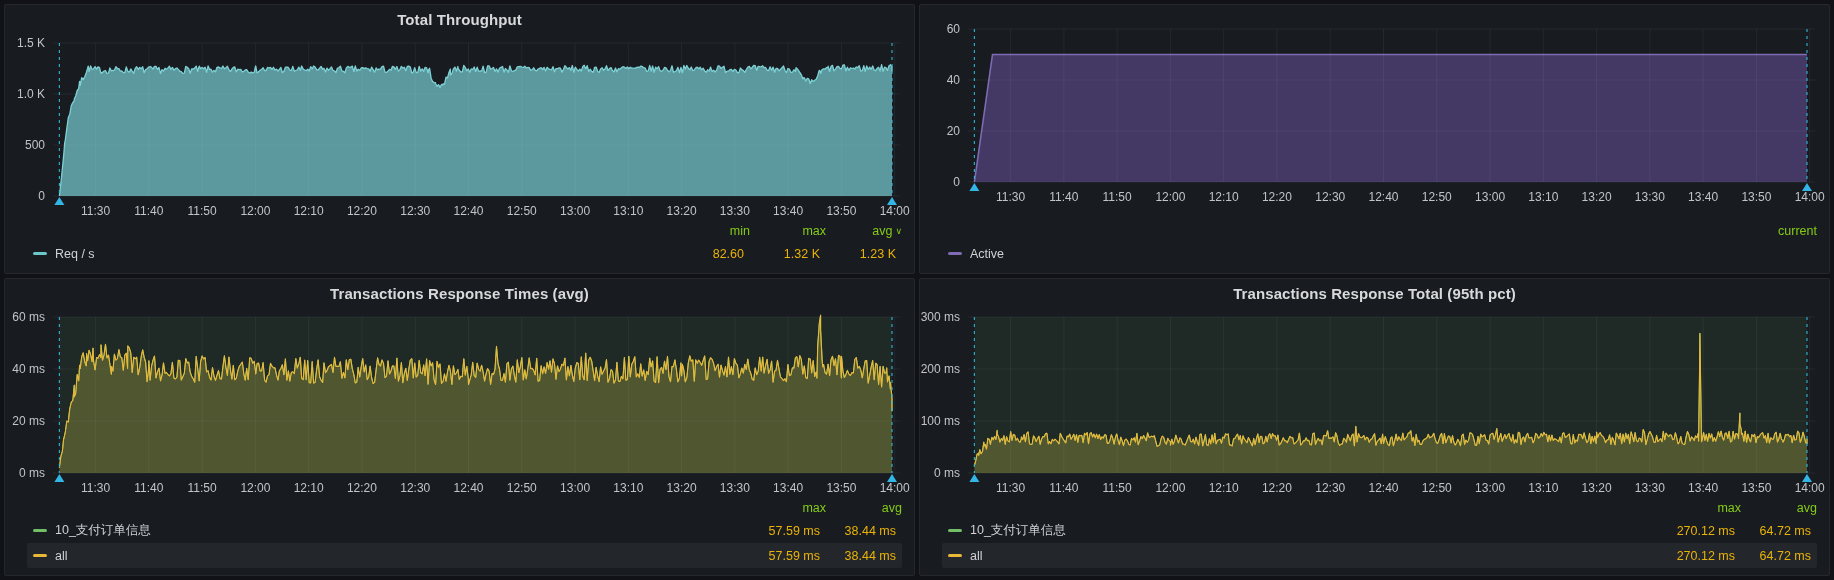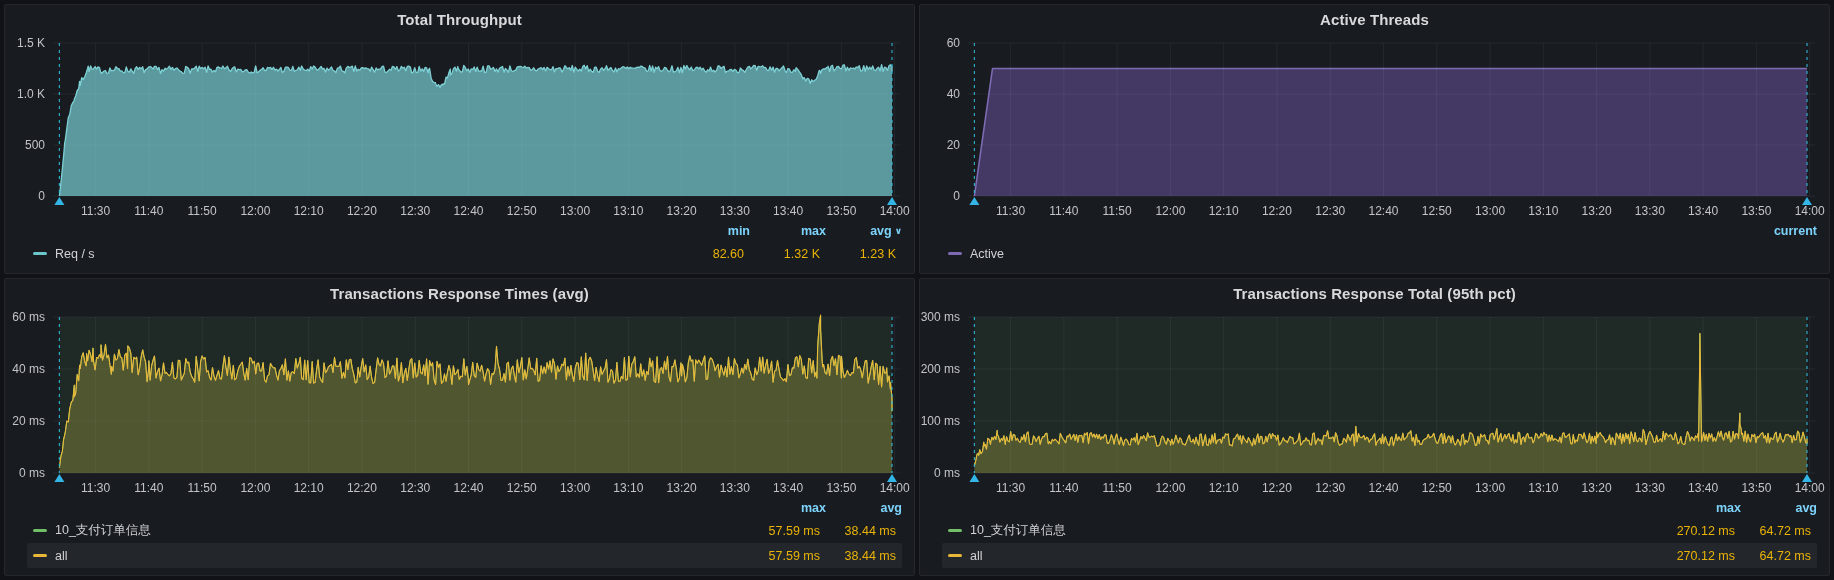--- a/index.html
+++ b/index.html
@@ -11,21 +11,21 @@
   .chart{flex:1 1 auto;min-height:0;position:relative;}
   .chart svg{width:100%;height:100%;display:block;}
   .legend{flex:0 0 auto;display:flex;flex-direction:column;padding:0 12px 7px 22px;margin-top:auto;}
   .legend-hrow{display:flex;align-items:center;height:18px;margin-bottom:1px;}
   .legend-row{display:flex;align-items:center;height:25px;padding:0 6px;border-radius:2px;cursor:pointer;}
   .legend-row.hl{background:rgba(255,255,255,0.05);}
   .flex1{flex:1 1 auto;}
   .marker{width:14px;height:3px;border-radius:2px;margin-right:8px;flex:0 0 auto;}
   .legend-label{font-size:12.5px;color:#D0D2D6;white-space:nowrap;}
   .stat-col{width:76px;text-align:right;font-size:12.5px;color:#eab308;white-space:nowrap;flex:0 0 auto;}
-  .legend-hrow .stat-col{color:#7dd3fc;font-weight:700;cursor:pointer;}
+  .legend-hrow .stat-col{color:#84cc16;font-weight:400;cursor:pointer;}
   .caret{font-size:9px;margin-left:3px;position:relative;top:-1px;}
   text{font-family:"Liberation Sans","DejaVu Sans",sans-serif;}
 </style>
 </head>
 <body>
 
 <div class="grid">
 
   <section class="panel">
     <div class="panel-header">
@@ -99,23 +99,20 @@
           <span class="legend-label">Req / s</span>
           <span class="flex1"></span>
           <span class="stat-col">82.60</span>
           <span class="stat-col">1.32 K</span>
           <span class="stat-col">1.23 K</span>
         </div>
       </div>
   </section>
 
   <section class="panel">
-    <div class="panel-header">
-      <span class="panel-title">Active Threads</span>
-    </div>
     <div class="chart">
         <svg id="chart1" viewBox="0 0 909 189">
           <polygon points="54.4,163 54.4,163.0 54.4,163.0 72.5,35.5 75.2,35.5 96.0,35.5 116.8,35.5 137.7,35.5 158.5,35.5 179.3,35.5 200.1,35.5 220.9,35.5 241.7,35.5 262.5,35.5 283.4,35.5 304.2,35.5 325.0,35.5 345.8,35.5 366.6,35.5 387.4,35.5 408.3,35.5 429.1,35.5 449.9,35.5 470.7,35.5 491.5,35.5 512.3,35.5 533.1,35.5 554.0,35.5 574.8,35.5 595.6,35.5 616.4,35.5 637.2,35.5 658.0,35.5 678.9,35.5 699.7,35.5 720.5,35.5 741.3,35.5 762.1,35.5 782.9,35.5 803.7,35.5 824.6,35.5 845.4,35.5 866.2,35.5 887.0,35.5 887.0,35.5 887.0,163" fill="rgba(70,58,103,0.96)" stroke="none"></polygon>
           <polyline points="54.4,163.0 54.4,163.0 72.5,35.5 75.2,35.5 96.0,35.5 116.8,35.5 137.7,35.5 158.5,35.5 179.3,35.5 200.1,35.5 220.9,35.5 241.7,35.5 262.5,35.5 283.4,35.5 304.2,35.5 325.0,35.5 345.8,35.5 366.6,35.5 387.4,35.5 408.3,35.5 429.1,35.5 449.9,35.5 470.7,35.5 491.5,35.5 512.3,35.5 533.1,35.5 554.0,35.5 574.8,35.5 595.6,35.5 616.4,35.5 637.2,35.5 658.0,35.5 678.9,35.5 699.7,35.5 720.5,35.5 741.3,35.5 762.1,35.5 782.9,35.5 803.7,35.5 824.6,35.5 845.4,35.5 866.2,35.5 887.0,35.5 887.0,35.5" fill="none" stroke="#7E6BB3" stroke-width="1.6" stroke-linejoin="round"></polyline>
           <g>
             <line x1="48" y1="163" x2="895" y2="163" stroke="rgba(204,212,232,0.07)" stroke-width="1"></line>
             <line x1="48" y1="112" x2="895" y2="112" stroke="rgba(204,212,232,0.07)" stroke-width="1"></line>
             <line x1="48" y1="61" x2="895" y2="61" stroke="rgba(204,212,232,0.07)" stroke-width="1"></line>
             <line x1="48" y1="10" x2="895" y2="10" stroke="rgba(204,212,232,0.07)" stroke-width="1"></line>
             <line x1="90.61635220125785" y1="10" x2="90.61635220125785" y2="163" stroke="rgba(204,212,232,0.07)" stroke-width="1"></line>

